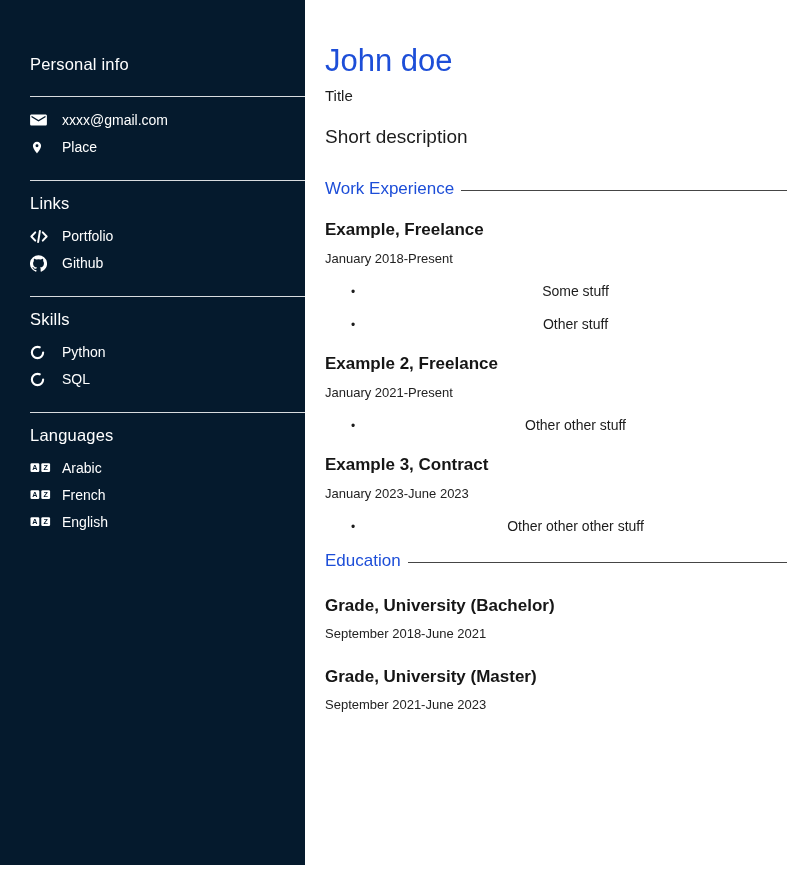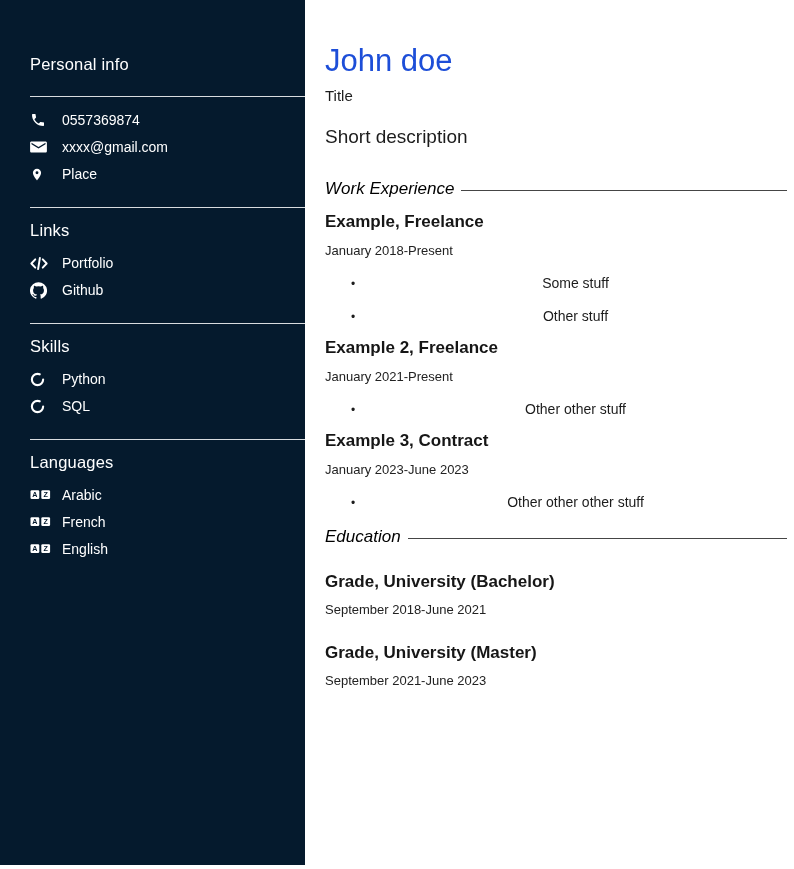--- a/index.html
+++ b/index.html
@@ -60,33 +60,33 @@
   }
   .subtitle { font-size: 15px; margin-top: 9px; color: #1c1c1c; }
   .description { font-size: 19px; margin-top: 22px; color: #1c1c1c; }
 
   .section-heading-row {
     display: flex; align-items: baseline;
     margin-top: 31px;
   }
   .section-heading-row.edu { margin-top: 17px; }
   .section-heading-label {
-    font-size: 17px; font-weight: 400; color: #000000;
-    white-space: nowrap; line-height: 19px; font-style: italic;
+    font-size: 17px; font-weight: 400; color: #1d4ed8;
+    white-space: nowrap; line-height: 19px;
   }
   .heading-line {
     flex: 1 1 auto;
     border-bottom: 1.5px solid #454545;
     margin-left: 7px;
     position: relative; top: -3px;
   }
 
   .entry-title {
     font-size: 17px; font-weight: 700; color: #161616;
-    margin-top: 14px; line-height: 19px;
+    margin-top: 22px; line-height: 19px;
   }
   .entry-date {
     font-size: 13px; color: #222222;
     margin-top: 12px; line-height: 15px;
   }
   .bullet-list {
     list-style: none; margin: 0; padding: 0 0 0 26px;
   }
   .bullet-item {
     position: relative;
@@ -105,28 +105,20 @@
 <body>
 
 <div class="page">
 
   <aside class="sidebar">
 
     <section>
       <h2 class="side-heading">Personal info</h2>
       <hr class="side-rule">
       <ul class="side-list">
-        <li class="side-item">
-          <span class="side-icon">
-            <svg width="16" height="16" viewBox="0 0 24 24">
-                <path fill="#ffffff" d="M6.62 10.79c1.44 2.83 3.76 5.14 6.59 6.59l2.2-2.21a1 1 0 0 1 1.02-.24c1.12.37 2.33.57 3.57.57a1 1 0 0 1 1 1V20a1 1 0 0 1-1 1A17 17 0 0 1 3 4a1 1 0 0 1 1-1h3.5a1 1 0 0 1 1 1c0 1.25.2 2.45.57 3.57a1 1 0 0 1-.25 1.02l-2.2 2.2z"></path>
-              </svg>
-          </span>
-          <span class="side-label">0557369874</span>
-        </li>
         <li class="side-item">
           <span class="side-icon">
             <svg width="17" height="14" viewBox="0 0 24 20">
                 <path fill="#ffffff" d="M22 2H2C.9 2 0 2.9 0 4v12c0 1.1.9 2 2 2h20c1.1 0 2-.9 2-2V4c0-1.1-.9-2-2-2zm0 4l-10 6L2 6V4l10 6L22 4v2z"></path>
               </svg>
           </span>
           <span class="side-label">xxxx@gmail.com</span>
         </li>
         <li class="side-item">
           <span class="side-icon">

